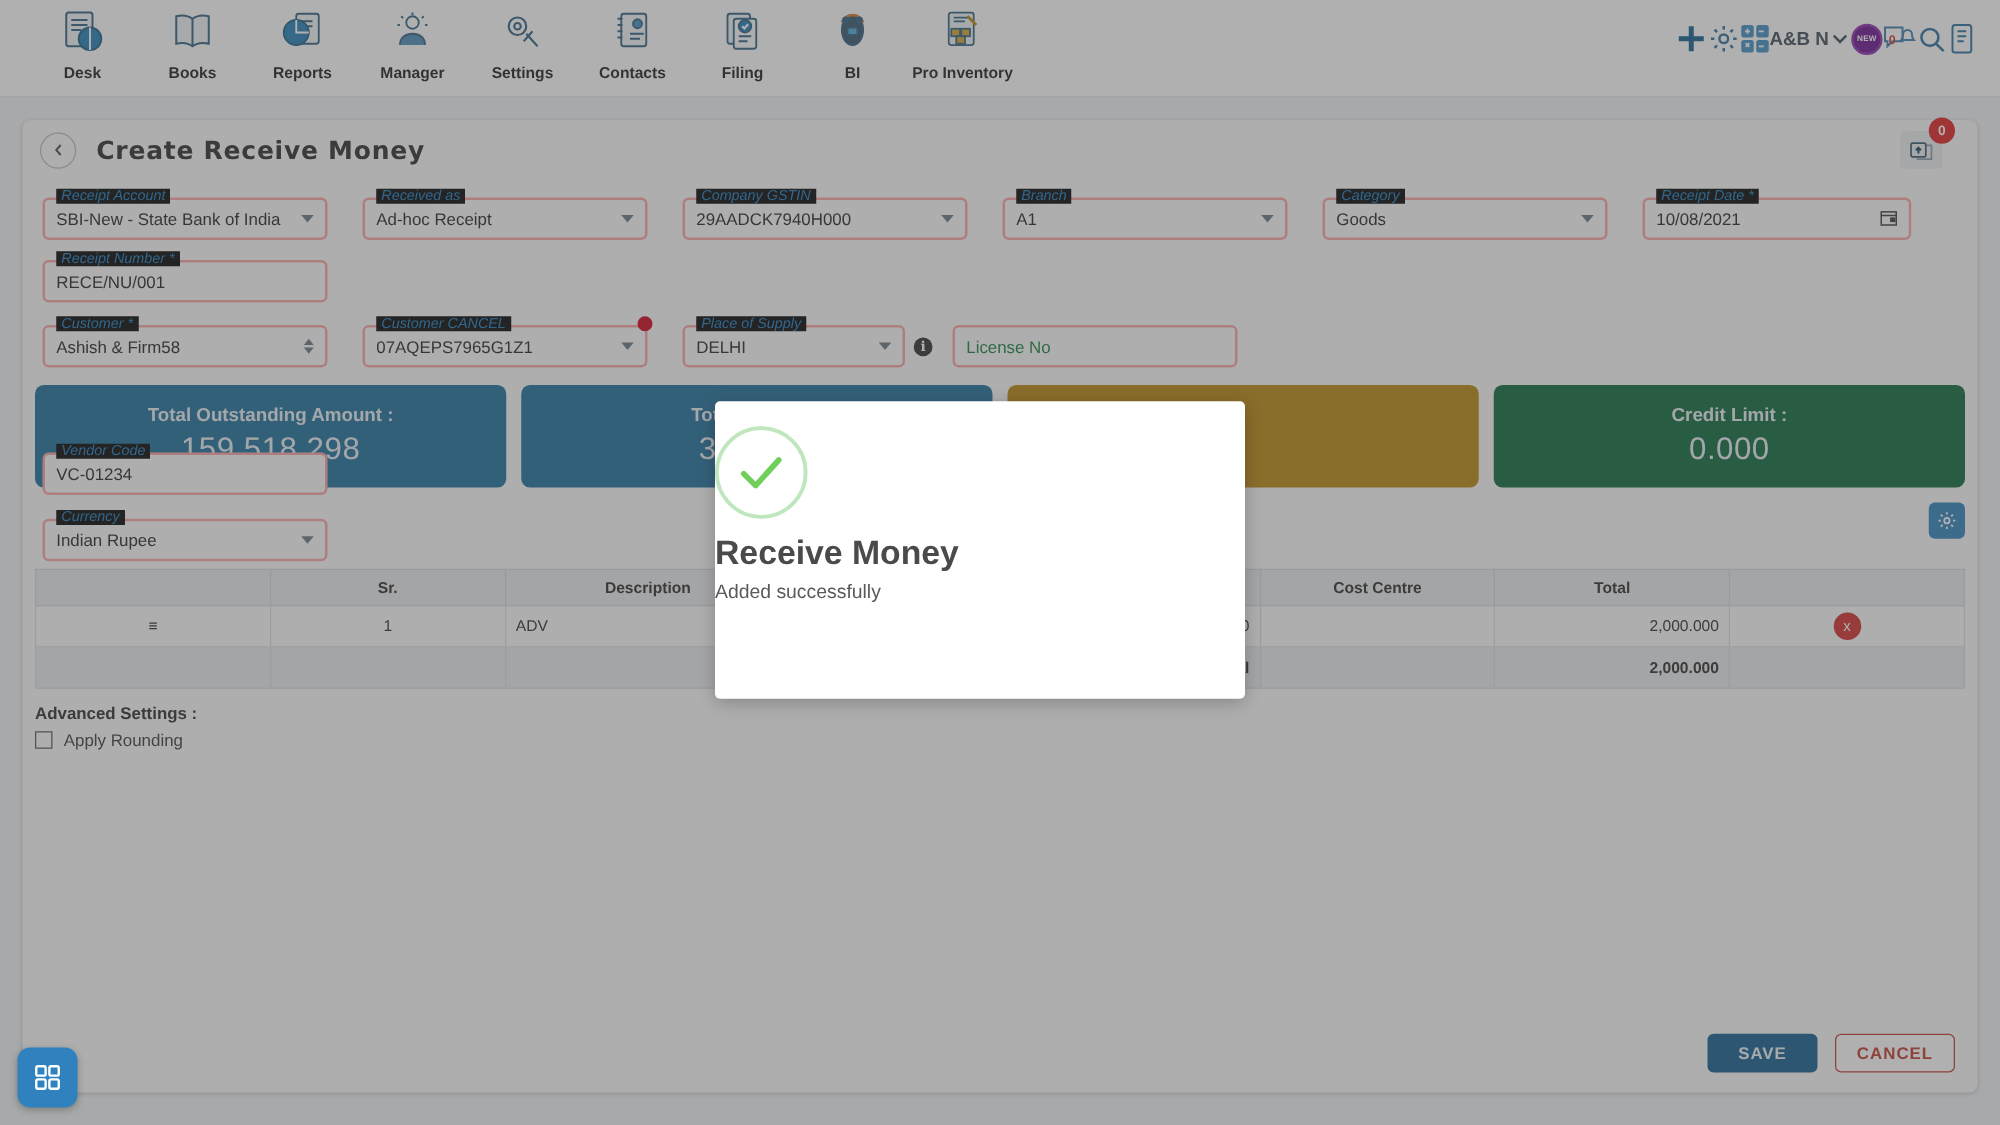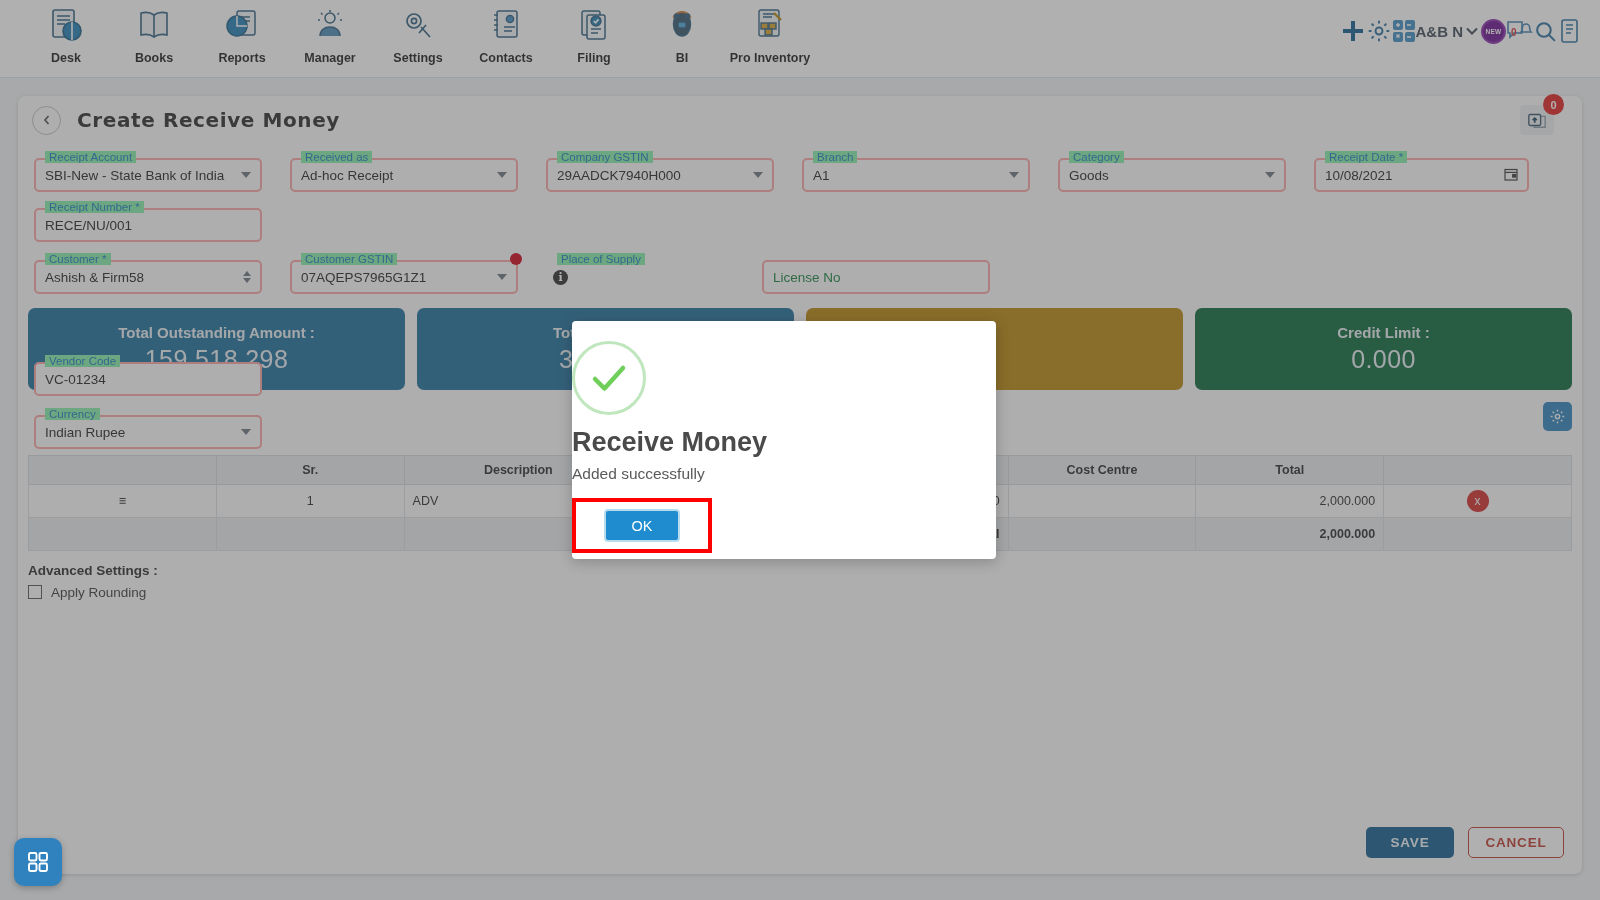--- a/index.html
+++ b/index.html
@@ -61,22 +61,22 @@
     position: absolute; top: -11px; right: -10px; width: 21px; height: 21px; border-radius: 50%;
     background: #e02020; color: #fff; font-size: 11px; font-weight: 700;
     display: flex; align-items: center; justify-content: center;
   }
 
   
   .form-area { position: relative; padding: 4px 10px 0 10px; }
   .frow { display: flex; }
   .fld { position: relative; margin: 10px 0 0 0; }
   .fld-label {
-    position: absolute; top: -7px; left: 11px; background: #86efac; padding: 0 4px;
-    font-size: 11.5px; color: #1a7bbf; z-index: 3; white-space: nowrap;
+    position: absolute; top: -7px; left: 11px; background: #000000; padding: 0 4px;
+    font-size: 11.5px; color: #1a7bbf; z-index: 3; white-space: nowrap; font-style: italic;
   }
   .fld-label .req { color: #1a7bbf; }
   .fld-box {
     height: 34px; border: 2px solid #fca5a5; border-radius: 5px; background: #fbfbfb;
     display: flex; align-items: center; padding: 0 9px; font-size: 13.5px; color: #232323;
     cursor: pointer;
   }
   .fld-box .val { flex: 1; white-space: nowrap; overflow: hidden; }
   .fld-box .val.ph { color: #15803d; }
   .caret { width: 0; height: 0; border-left: 5px solid transparent; border-right: 5px solid transparent; border-top: 6px solid #6b7780; }
@@ -418,29 +418,33 @@
           <span class="fld-label"><span>Customer</span> <span class="req">*</span></span>
           <div class="fld-box">
             <span class="val">Ashish &amp; Firm58</span>
             <span class="spin">
                 <i class="up"></i>
                 <i class="dn"></i>
               </span>
           </div>
         </div>
         <div class="fld" style="width:228px;margin-left:28px;margin-top:18px">
-          <span class="fld-label">Customer GSTIN</span>
+          <span class="fld-label">Customer CANCEL</span>
           <span class="red-dot"></span>
           <div class="fld-box">
             <span class="val">07AQEPS7965G1Z1</span>
             <span class="caret"></span>
           </div>
         </div>
         <div class="fld" style="width:200px;margin-left:28px;margin-top:18px;display:flex;align-items:center">
           <span class="fld-label">Place of Supply</span>
+          <div class="fld-box" style="flex:1">
+            <span class="val">DELHI</span>
+            <span class="caret"></span>
+          </div>
           <span class="info-i">i</span>
         </div>
         <div class="fld" style="width:228px;margin-left:16px;margin-top:18px">
           <div class="fld-box">
             <span class="val ph">License No</span>
           </div>
         </div>
       </div>
     </div>
 
@@ -561,17 +565,14 @@
 
 <div class="modal-layer">
   <div class="modal">
     <div class="check-circle">
       <svg width="46" height="46" viewBox="0 0 46 46" fill="none" stroke="#6fcf5a" stroke-width="4.5" stroke-linecap="round" stroke-linejoin="round">
         <path d="M9 24l9.5 9.5L37 13"></path>
       </svg>
     </div>
     <div class="modal-title">Receive Money</div>
     <div class="modal-sub">Added successfully</div>
-    <div class="ok-highlight">
-      <div class="ok-btn">OK</div>
-    </div>
   </div>
 </div>
 
 </body></html>

